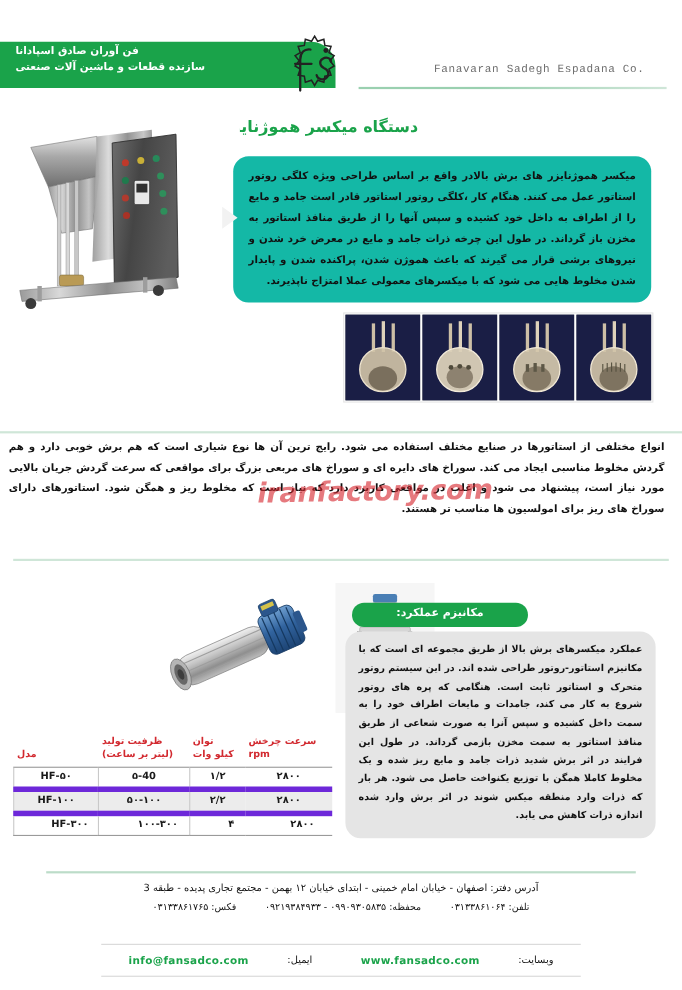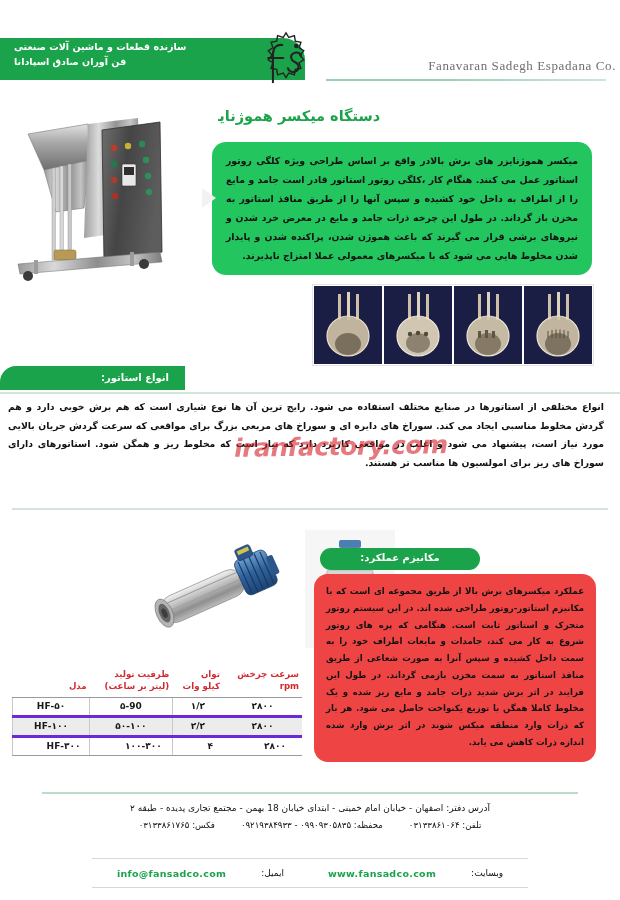--- a/index.html
+++ b/index.html
@@ -49,26 +49,26 @@
   .logo-mark {
     position: absolute;
     top: 30px;
     left: 258px;
     width: 56px;
     height: 58px;
   }
   .company-latin {
     position: absolute;
     top: 58px;
-    right: 4px;
+    right: 34px;
     width: 270px;
     text-align: right;
     direction: ltr;
-    font-family: Liberation Serif, serif;
-    font-size: 13px;
+    font-family: Liberation Mono, monospace;
+    font-size: 10px;
     letter-spacing: 0.6px;
     color: #6e6e6e;
     padding-bottom: 4px;
   }
   .company-underline {
     position: absolute;
     top: 79px;
     right: 14px;
     width: 280px;
     height: 2px;
@@ -88,21 +88,21 @@
     direction: rtl;
   }
 
   
   .intro-bubble {
     position: absolute;
     top: 142px;
     right: 28px;
     width: 380px;
     min-height: 112px;
-    background: #22c55e;
+    background: #14b8a6;
     border-radius: 14px;
     padding: 9px 14px 10px 14px;
     direction: rtl;
     text-align: justify;
   }
   .intro-bubble p {
     font-size: 9.3px;
     font-weight: bold;
     line-height: 2.05;
     color: #111;
@@ -221,21 +221,21 @@
     pointer-events: none;
   }
 
   
   .mech-bubble {
     position: absolute;
     top: 574px;
     right: 24px;
     width: 282px;
     height: 188px;
-    background: #ef4444;
+    background: #e5e5e5;
     border-radius: 14px;
     padding: 9px 12px;
     direction: rtl;
   }
   .mech-bubble p {
     font-size: 8.6px;
     font-weight: bold;
     line-height: 1.95;
     color: #111;
     text-align: justify;
@@ -269,31 +269,31 @@
     border-collapse: collapse;
     font-size: 9px;
   }
   .spec-table th {
     color: #d2292f;
     font-weight: bold;
     font-size: 8.6px;
     padding: 2px 3px 4px 3px;
     vertical-align: bottom;
     line-height: 1.45;
-    text-align: right;
+    text-align: left;
     border-bottom: 1.5px solid #9a9a9a;
     white-space: nowrap;
   }
   .spec-table td {
     text-align: center;
     padding: 3.5px 3px;
     font-size: 9px;
     font-weight: bold;
     color: #1a1a1a;
-    border-bottom: 3px solid #6d28d9;
+    border-bottom: 5px solid #6d28d9;
     border-left: 1px solid #c9c9c9;
   }
   .spec-table td:first-child { border-left: none; }
   .spec-table tbody tr:nth-child(2) { background: #ececec; }
   .spec-table tbody tr:last-child td { border-bottom: 1.5px solid #9a9a9a; padding-left: 28px; }
 
   
   .footer-rule {
     position: absolute;
     top: 792px;
@@ -356,22 +356,22 @@
 </head>
 <body>
 
 <div class="page">
 
   <div class="header">
 
     <div class="header-green"></div>
 
     <div class="header-green-text">
+      <div>فن آوران صادق اسپادانا</div>
       <div>سازنده قطعات و ماشین آلات صنعتی</div>
-      <div>فن آوران صادق اسپادانا</div>
     </div>
 
     <div class="logo-mark">
       <svg viewBox="0 0 60 62" width="56" height="58">
         <g fill="none" stroke="#222" stroke-width="1.6">
 
           <path d="M30 3 l3 5 l6 -2 l1 6 l6 1 l-2 6 l5 3 l-4 5 l4 5 l-5 3 l2 6 l-6 1 l-1 6 l-6 -2 l-3 5 l-3 -5 l-6 2 l-1 -6 l-6 -1 l2 -6 l-5 -3 l4 -5 l-4 -5 l5 -3 l-2 -6 l6 -1 l1 -6 l6 2 z" stroke-width="1.5"></path>
 
           <path d="M16 56 L16 26 C16 19 20 15 26 16" stroke-width="2.2" stroke-linecap="round"></path>
           <path d="M11 30 L27 30" stroke-width="2.2" stroke-linecap="round"></path>
@@ -506,21 +506,20 @@
         <rect x="24" y="8" width="3" height="26" fill="#cdbfa6"></rect>
         <rect x="33" y="6" width="3" height="28" fill="#ded2ba"></rect>
         <rect x="42" y="8" width="3" height="26" fill="#cdbfa6"></rect>
         <ellipse cx="34" cy="50" rx="21" ry="20" fill="#cec1a6" opacity="0.92"></ellipse>
         <ellipse cx="34" cy="50" rx="21" ry="20" fill="none" stroke="#ece2cd" stroke-width="1.2"></ellipse>
         <ellipse cx="34" cy="58" rx="13" ry="11" fill="#7a6f5d"></ellipse>
       </svg>
     </div>
   </div>
 
-  <div class="section-badge" id="badge-stator">انواع استاتور:</div>
   <div class="rule-light" id="rule-stator-top"></div>
 
   <div class="stator-text">
     <p>انواع مختلفی از استاتورها در صنایع مختلف استفاده می شود. رایج ترین آن ها نوع شیاری است که هم برش خوبی دارد و هم گردش مخلوط مناسبی ایجاد می کند. سوراخ های دایره ای و سوراخ های مربعی بزرگ برای مواقعی که سرعت گردش جریان بالایی مورد نیاز است، پیشنهاد می شود و اغلب در مواقعی کاربرد دارد که نیاز است که مخلوط ریز و همگن شود. استاتورهای دارای سوراخ های ریز برای امولسیون ها مناسب تر هستند.</p>
   </div>
 
   <div class="watermark">iranfactory.com</div>
   <div class="rule-light" id="rule-stator-bot"></div>
 
   <div class="mech-photo-1">
@@ -621,42 +620,42 @@
         </th>
         <th>
           <span>مدل</span>
         </th>
       </tr>
     </thead>
     <tbody>
       <tr>
         <td>۲۸۰۰</td>
         <td>۱/۲</td>
-        <td>۵-90</td>
+        <td>۵-40</td>
         <td>۵۰-HF</td>
       </tr>
       <tr>
         <td>۲۸۰۰</td>
         <td>۲/۲</td>
         <td>۵۰-۱۰۰</td>
         <td>۱۰۰-HF</td>
       </tr>
       <tr>
         <td>۲۸۰۰</td>
         <td>۴</td>
         <td>۱۰۰-۳۰۰</td>
         <td>۳۰۰-HF</td>
       </tr>
     </tbody>
   </table>
 
   <div class="footer-rule"></div>
 
   <div class="footer-block">
-    <div class="footer-line">آدرس دفتر: اصفهان - خیابان امام خمینی - ابتدای خیابان 18 بهمن - مجتمع تجاری پدیده - طبقه ۲</div>
+    <div class="footer-line">آدرس دفتر: اصفهان - خیابان امام خمینی - ابتدای خیابان ۱۲ بهمن - مجتمع تجاری پدیده - طبقه 3</div>
 
     <div class="footer-contacts">
       <span>
         <span>تلفن:</span>
         <span>۰۳۱۳۳۸۶۱۰۶۴</span>
       </span>
       <span>
         <span>محفظه:</span>
         <span>۰۹۹۰۹۳۰۵۸۳۵ - ۰۹۲۱۹۳۸۴۹۳۳</span>
       </span>

